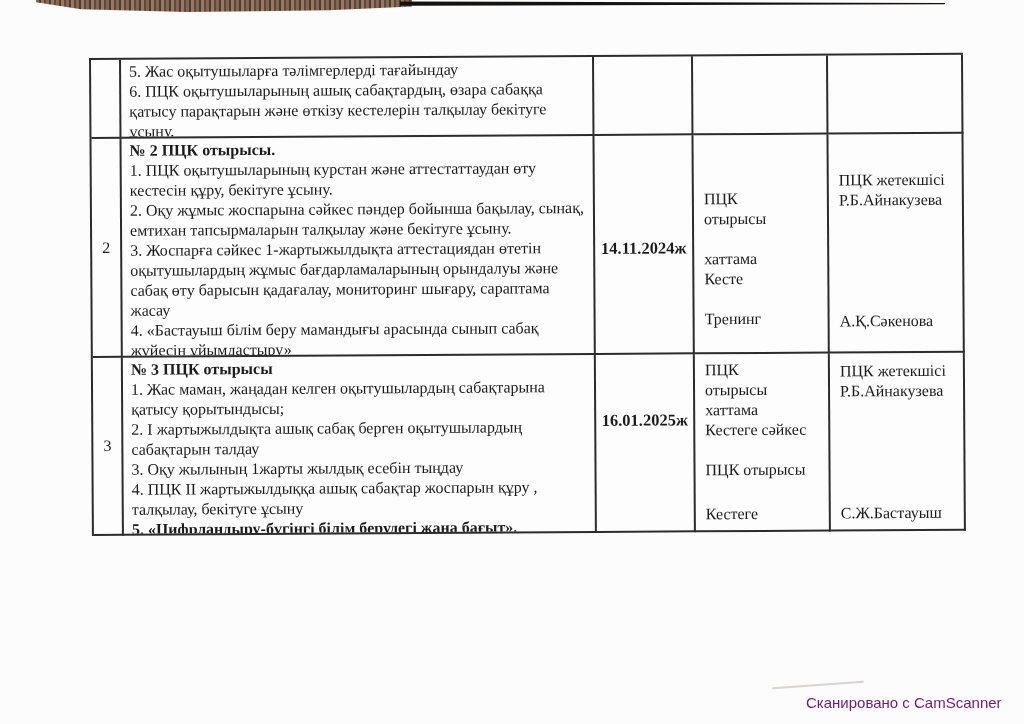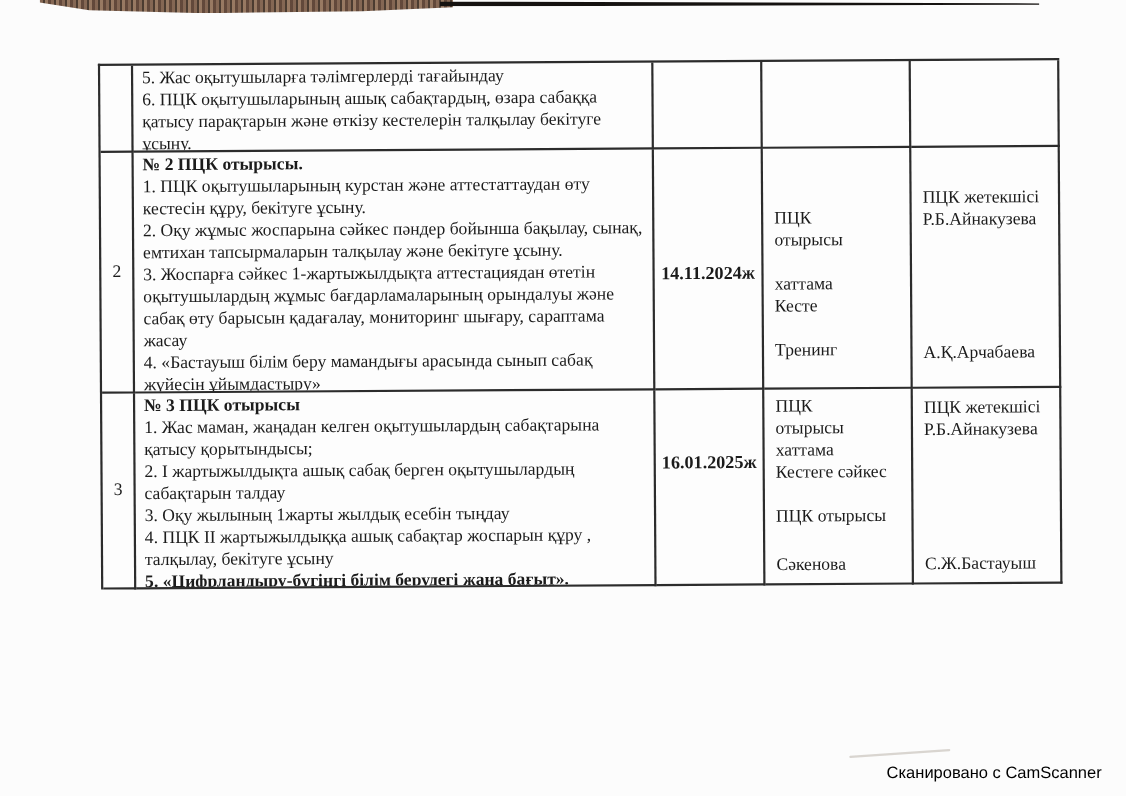--- a/index.html
+++ b/index.html
@@ -51,21 +51,21 @@
   .form-r2{padding-top:54px;padding-left:10px;}
   .col-flex{display:flex;flex-direction:column;justify-content:space-between;}
   .resp-r2{padding-top:36px;padding-bottom:20px;padding-left:10px;}
   .resp-r3{padding-top:8px;padding-bottom:6px;padding-left:10px;}
   .form-r3{padding-top:6px;padding-bottom:6px;padding-left:10px;}
   .items{margin:0;}
   
   .credit{
     position:absolute;left:806px;top:694px;
     font-family:"Liberation Sans", sans-serif;
-    font-size:15px;color:#000000;
+    font-size:15px;color:#701a75;
   }
   .page-shadow{
     position:absolute;left:772px;top:684px;width:92px;height:2px;
     background:#cfcac4;transform:rotate(-4deg);border-radius:2px;opacity:.8;
   }
 </style>
 </head>
 <body>
 
 <div>
@@ -96,41 +96,41 @@
     <div class="cell pre form-r2">ПЦК
 отырысы
 
 хаттама
 Кесте
 
 Тренинг</div>
     <div class="cell col-flex resp-r2">
       <div class="pre">ПЦК  жетекшісі
 Р.Б.Айнакузева</div>
-      <div>А.Қ.Арчабаева</div>
+      <div>А.Қ.Сәкенова</div>
     </div>
 
     <div class="cell num">3</div>
     <div class="cell">
       <div class="title">№ 3 ПЦК отырысы</div>
       <div class="items">1. Жас маман, жаңадан келген оқытушылардың сабақтарына қатысу қорытындысы;</div>
       <div class="items">2. І жартыжылдықта ашық сабақ берген оқытушылардың сабақтарын талдау</div>
       <div class="items">3. Оқу жылының 1жарты жылдық есебін тыңдау</div>
       <div class="items">4. ПЦК ІІ жартыжылдыққа ашық сабақтар жоспарын құру , талқылау, бекітуге ұсыну</div>
       <div class="items bold">5.  «Цифрландыру-бүгінгі білім берудегі жаңа бағыт».</div>
     </div>
     <div class="cell date date-r3">16.01.2025ж</div>
     <div class="cell col-flex form-r3">
       <div class="pre">ПЦК
  отырысы
 хаттама
 Кестеге сәйкес
 
 ПЦК отырысы</div>
-      <div>Сәкенова</div>
+      <div>Кестеге</div>
     </div>
     <div class="cell col-flex resp-r3">
       <div class="pre">ПЦК  жетекшісі
 Р.Б.Айнакузева</div>
       <div>С.Ж.Бастауыш</div>
     </div>
 
   </div>
 
   <div class="page-shadow"></div>

